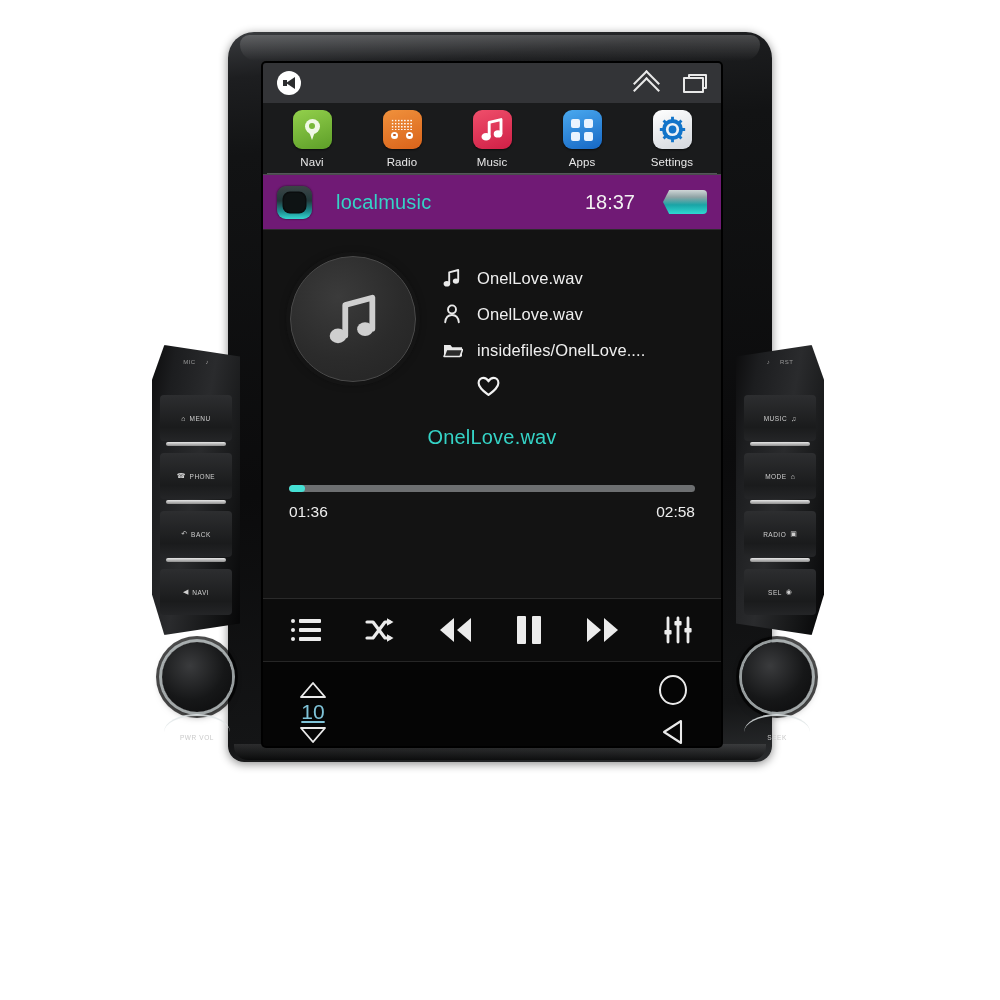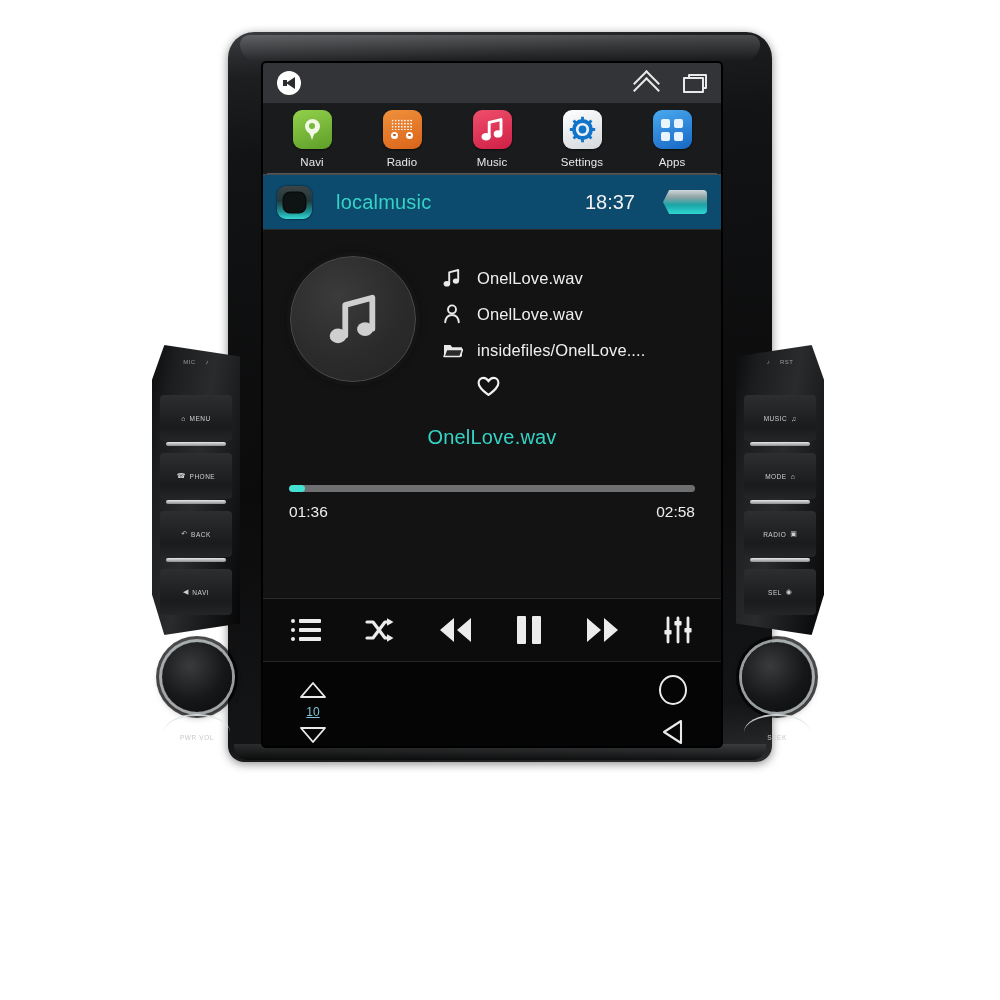--- a/index.html
+++ b/index.html
@@ -132,21 +132,21 @@
   .ic-music{background:linear-gradient(160deg,#ef4f6b,#cf1f46);}
   
   .ic-set{background:linear-gradient(160deg,#ffffff,#d3d7dc);}
   
   .ic-apps{background:linear-gradient(160deg,#4aa9ef,#1667c4);}
   .apps-grid{display:grid;grid-template-columns:9px 9px;grid-template-rows:9px 9px;gap:4px;}
   .apps-grid span{background:#eaf4ff;border-radius:2px;display:block;width:9px;height:9px;}
 
   
   .titlebar{
-    height:54px;background:#0c4a6e;display:flex;align-items:center;
+    height:54px;background:#701a75;display:flex;align-items:center;
     padding:0 14px;border-bottom:1px solid #2c2c2c;
   }
   .tb-icon{
     width:35px;height:33px;border-radius:9px;flex:0 0 auto;
     background:linear-gradient(180deg,#3c4446 0%, #22393b 45%, #1d8f92 78%, #36d6d0 100%);
     display:flex;align-items:center;justify-content:center;
     box-shadow:0 0 2px rgba(0,0,0,.8);
   }
   .tb-icon .inner{
     width:21px;height:19px;border-radius:6px;background:#0e1314;
@@ -217,21 +217,21 @@
     display:flex;align-items:center;
   }
   .vol{
     position:absolute;left:18px;top:0;height:100px;width:64px;
     display:flex;flex-direction:column;align-items:center;justify-content:center;gap:5px;
   }
   .tri-outline-up{
     width:28px;height:17px;position:relative;
   }
   .tri-outline-up svg,.tri-outline-dn svg{display:block;}
-  .vol-num{font-size:12px;color:#7fc3d8;line-height:18px;text-decoration:underline;}
+  .vol-num{font-size:21px;color:#7fc3d8;line-height:18px;text-decoration:underline;}
   .date{
     width:100%;text-align:center;font-size:18px;color:#f2f2f2;letter-spacing:.2px;
   }
   .navkeys{
     position:absolute;right:20px;top:0;height:100px;width:56px;
     display:flex;flex-direction:column;align-items:center;justify-content:center;gap:14px;
   }
   .home-circle{
     width:24px;height:26px;border:2.2px solid #e9e9e9;border-radius:50%;
   }
@@ -345,20 +345,32 @@
 
           <div class="app">
             <div class="app-ico ic-music">
               <svg width="23" height="25" viewBox="0 0 23 25" aria-hidden="true">
                 <path d="M8.2 19.5 V5.4 L20 2.6 V16.6" fill="none" stroke="#fff" stroke-width="2.9" stroke-linecap="round" stroke-linejoin="round"></path>
                 <ellipse cx="5.1" cy="19.8" rx="4.6" ry="3.8" fill="#fff"></ellipse>
                 <ellipse cx="17" cy="16.9" rx="4.3" ry="3.6" fill="#fff"></ellipse>
               </svg>
             </div>
             <div class="app-label">Music</div>
+          </div>
+
+          <div class="app">
+            <div class="app-ico ic-apps">
+              <span class="apps-grid">
+                  <span></span>
+                  <span></span>
+                  <span></span>
+                  <span></span>
+                </span>
+            </div>
+            <div class="app-label">Apps</div>
           </div>
 
           <div class="app">
             <div class="app-ico ic-set">
               <svg width="27" height="27" viewBox="0 0 32 32" aria-hidden="true">
                 <g fill="#1274c9">
                   <circle cx="16" cy="16" r="12.4"></circle>
                 </g>
                 <g stroke="#1274c9" stroke-width="3.4">
                   <line x1="16" y1="1" x2="16" y2="8"></line>
@@ -370,32 +382,20 @@
                   <line x1="26.6" y1="5.4" x2="21.7" y2="10.3"></line>
                     <line x1="10.3" y1="21.7" x2="5.4" y2="26.6"></line>
                 </g>
                 <circle cx="16" cy="16" r="7.8" fill="#eef2f6"></circle>
                 <circle cx="16" cy="16" r="4.6" fill="#1274c9"></circle>
               </svg>
             </div>
             <div class="app-label">Settings</div>
           </div>
 
-          <div class="app">
-            <div class="app-ico ic-apps">
-              <span class="apps-grid">
-                  <span></span>
-                  <span></span>
-                  <span></span>
-                  <span></span>
-                </span>
-            </div>
-            <div class="app-label">Apps</div>
-          </div>
-
         </div>
         <div class="apps-divider"></div>
       </div>
 
       <div class="titlebar">
         <div class="tb-icon">
           <span class="inner"></span>
         </div>
         <div class="tb-title" style="color: rgb(53, 211, 198);">localmusic</div>
         <div class="tb-time">18:37</div>

